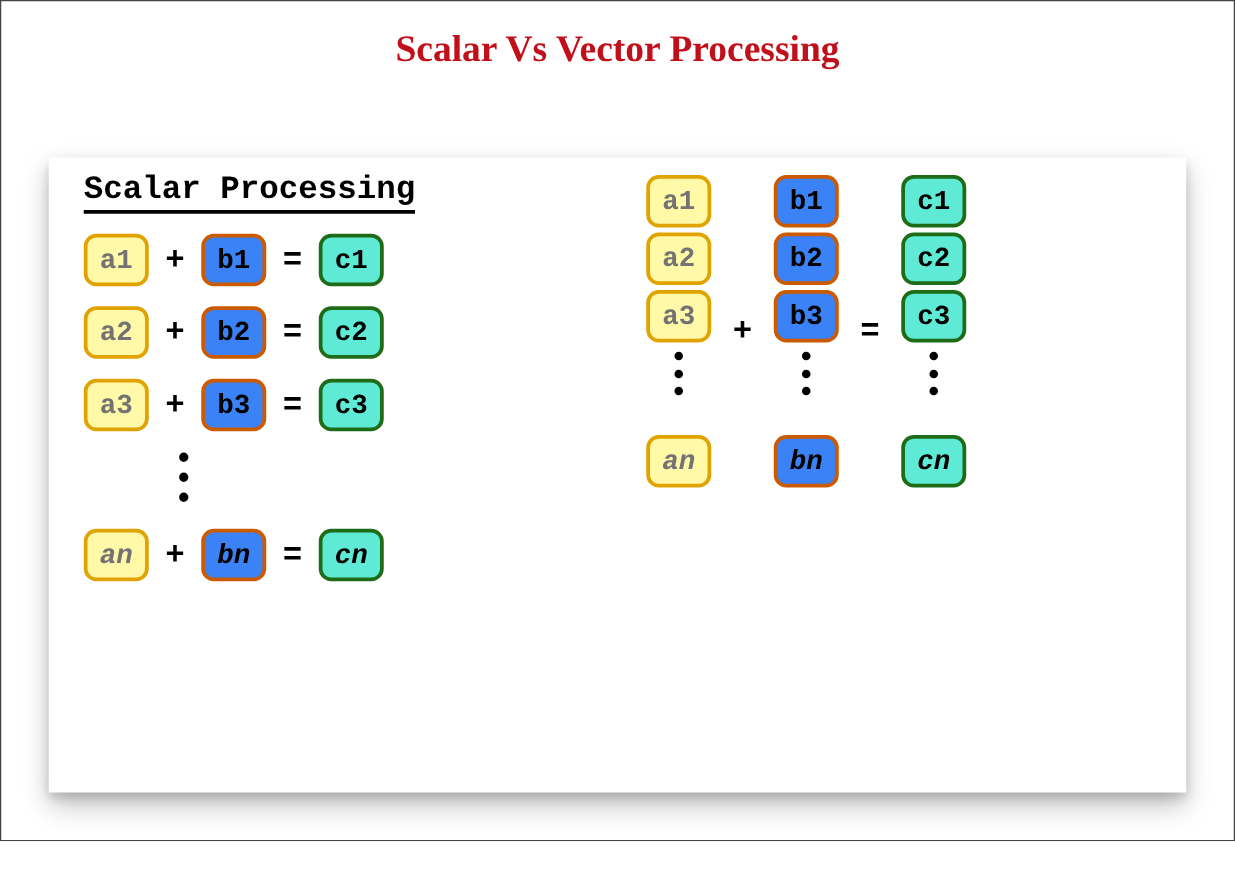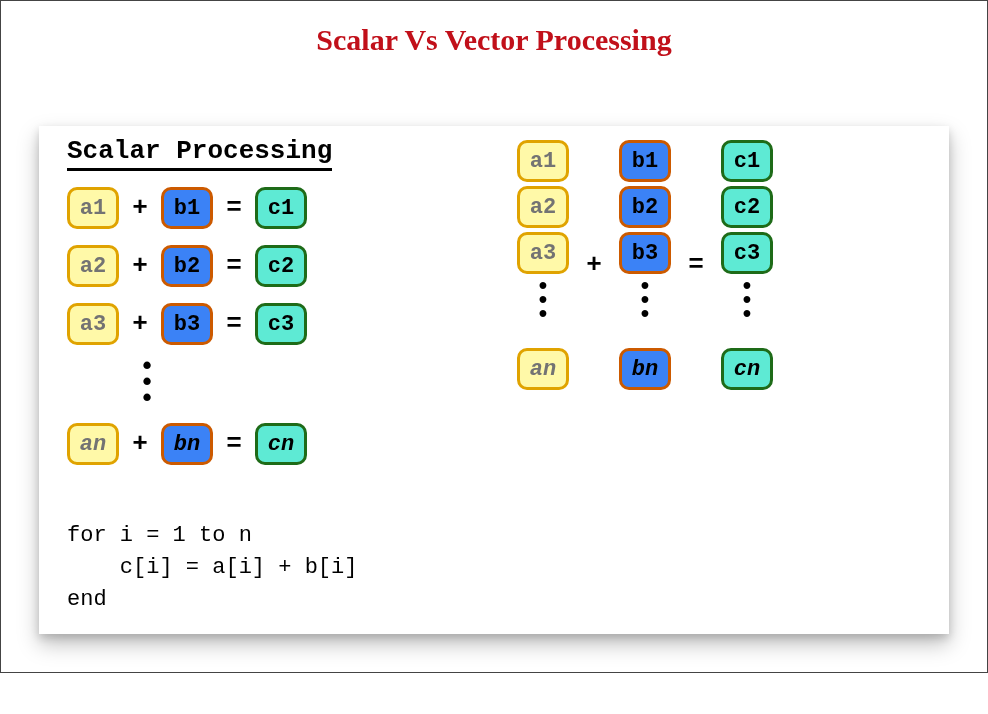--- a/index.html
+++ b/index.html
@@ -163,23 +163,20 @@
       </div>
 
       <div class="srow italic">
         <span class="tok tok-a">an</span>
         <span class="op">+</span>
         <span class="tok tok-b">bn</span>
         <span class="op">=</span>
         <span class="tok tok-c">cn</span>
       </div>
 
-      <div class="code"><span>for i = 1 to n</span>
-<span>    c[i] = a[i] + b[i]</span>
-<span>end</span></div>
     </div>
 
     <div class="col col-right">
 
       <div class="vwrap">
         <div class="vcol">
           <span class="tok tok-a">a1</span>
           <span class="tok tok-a">a2</span>
           <span class="tok tok-a">a3</span>
           <div class="vdots">

